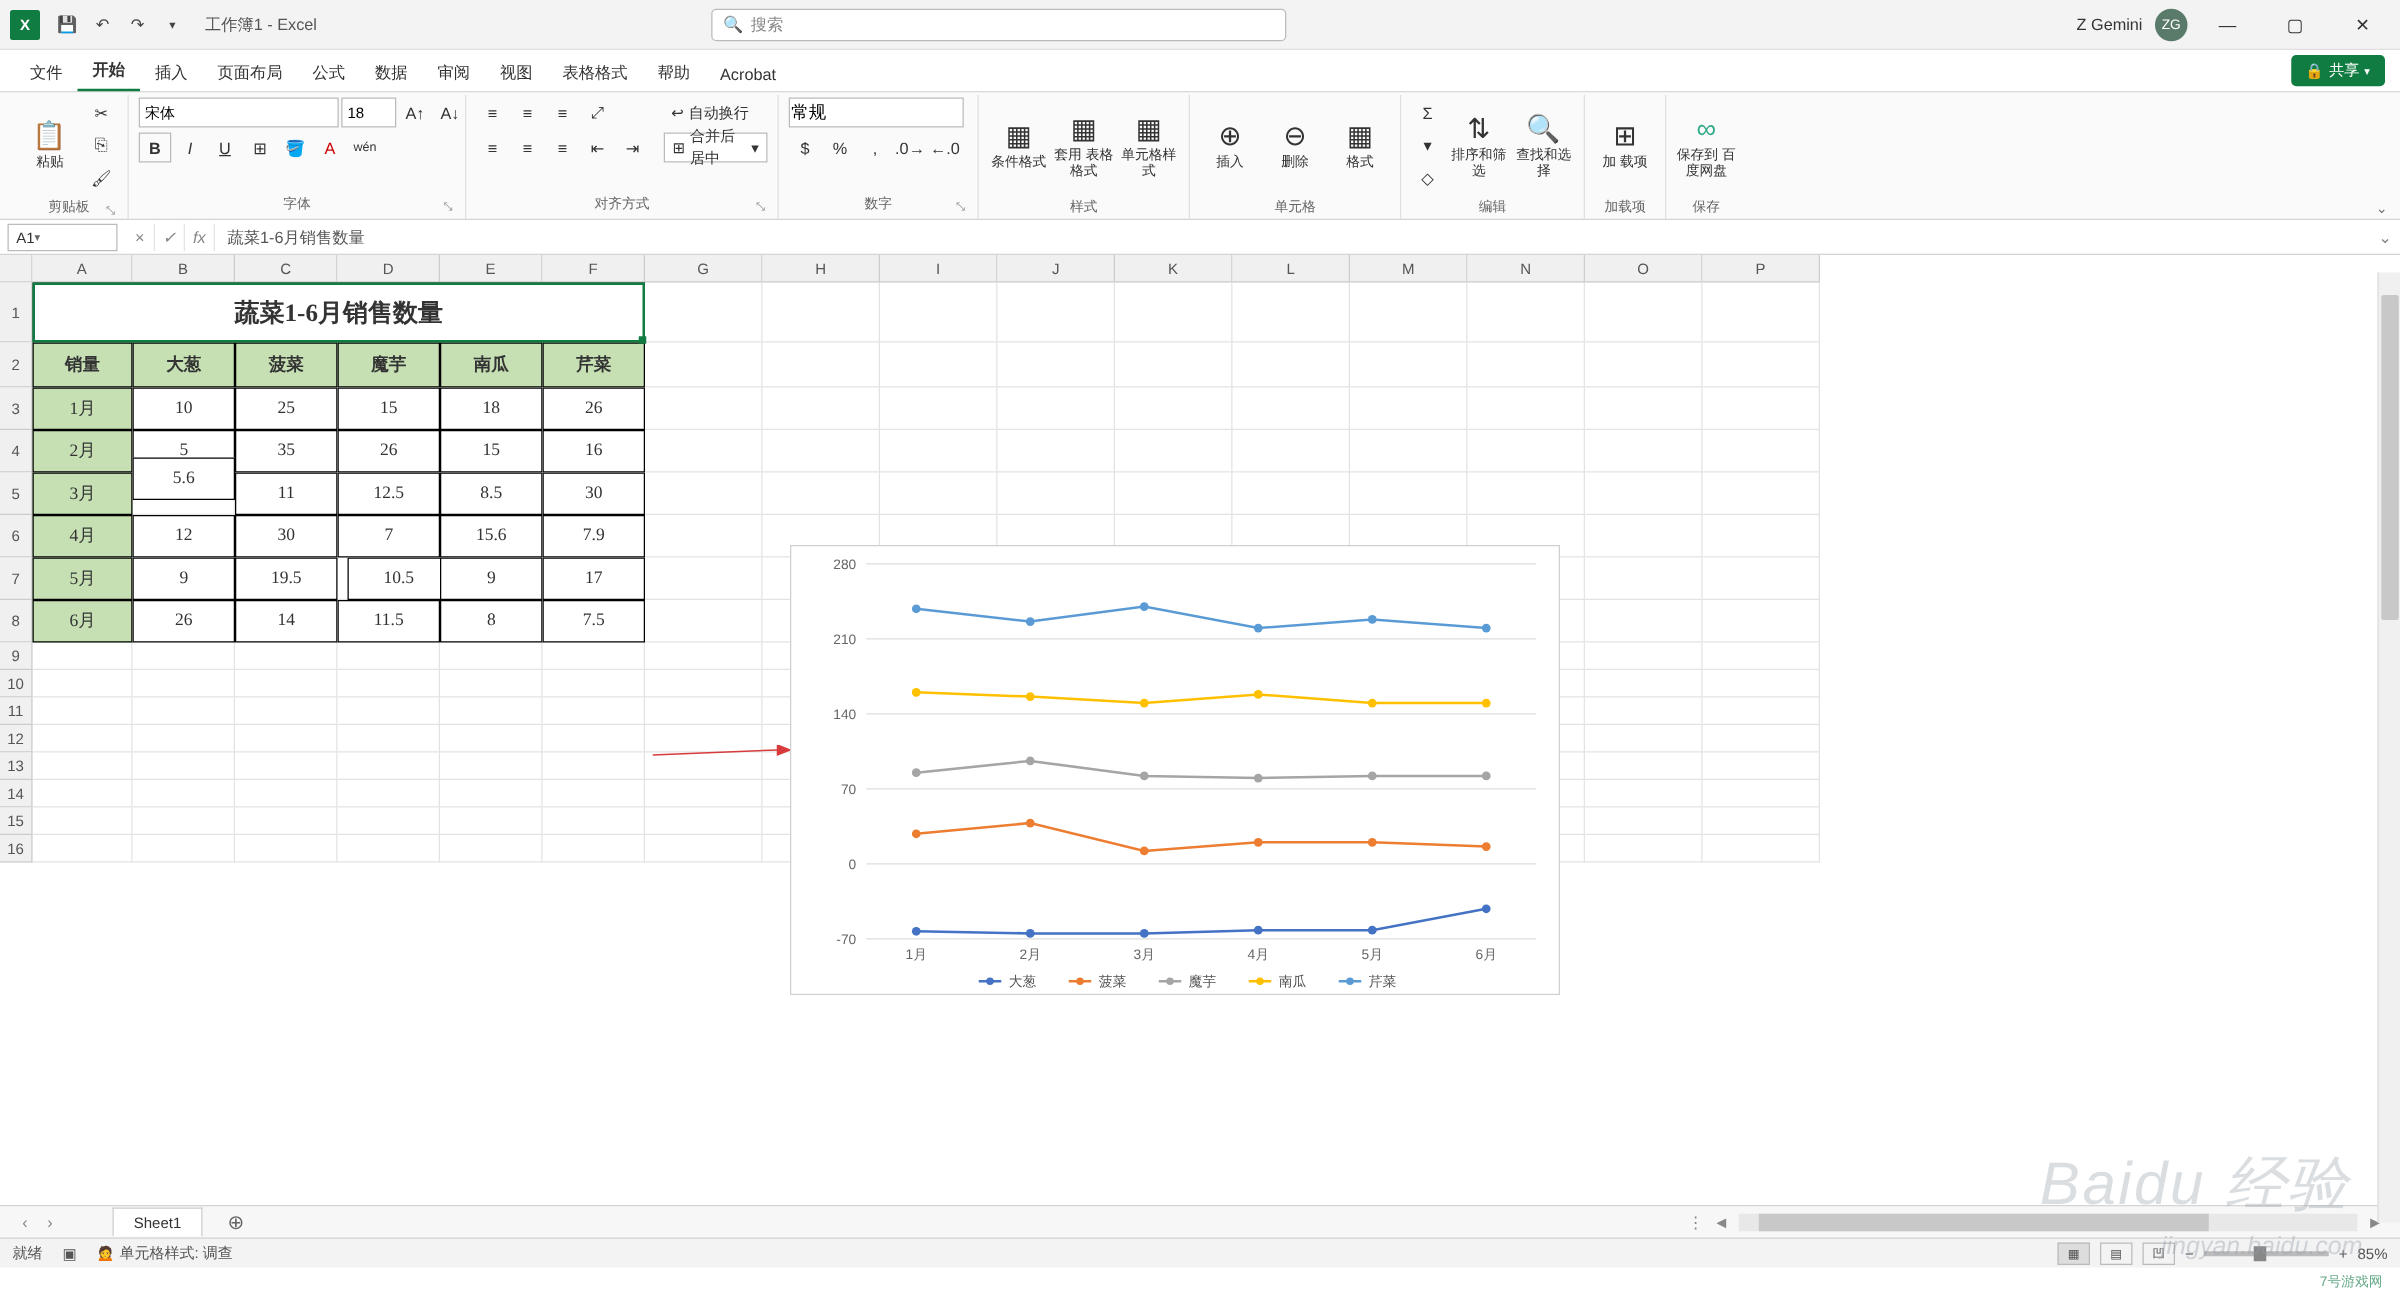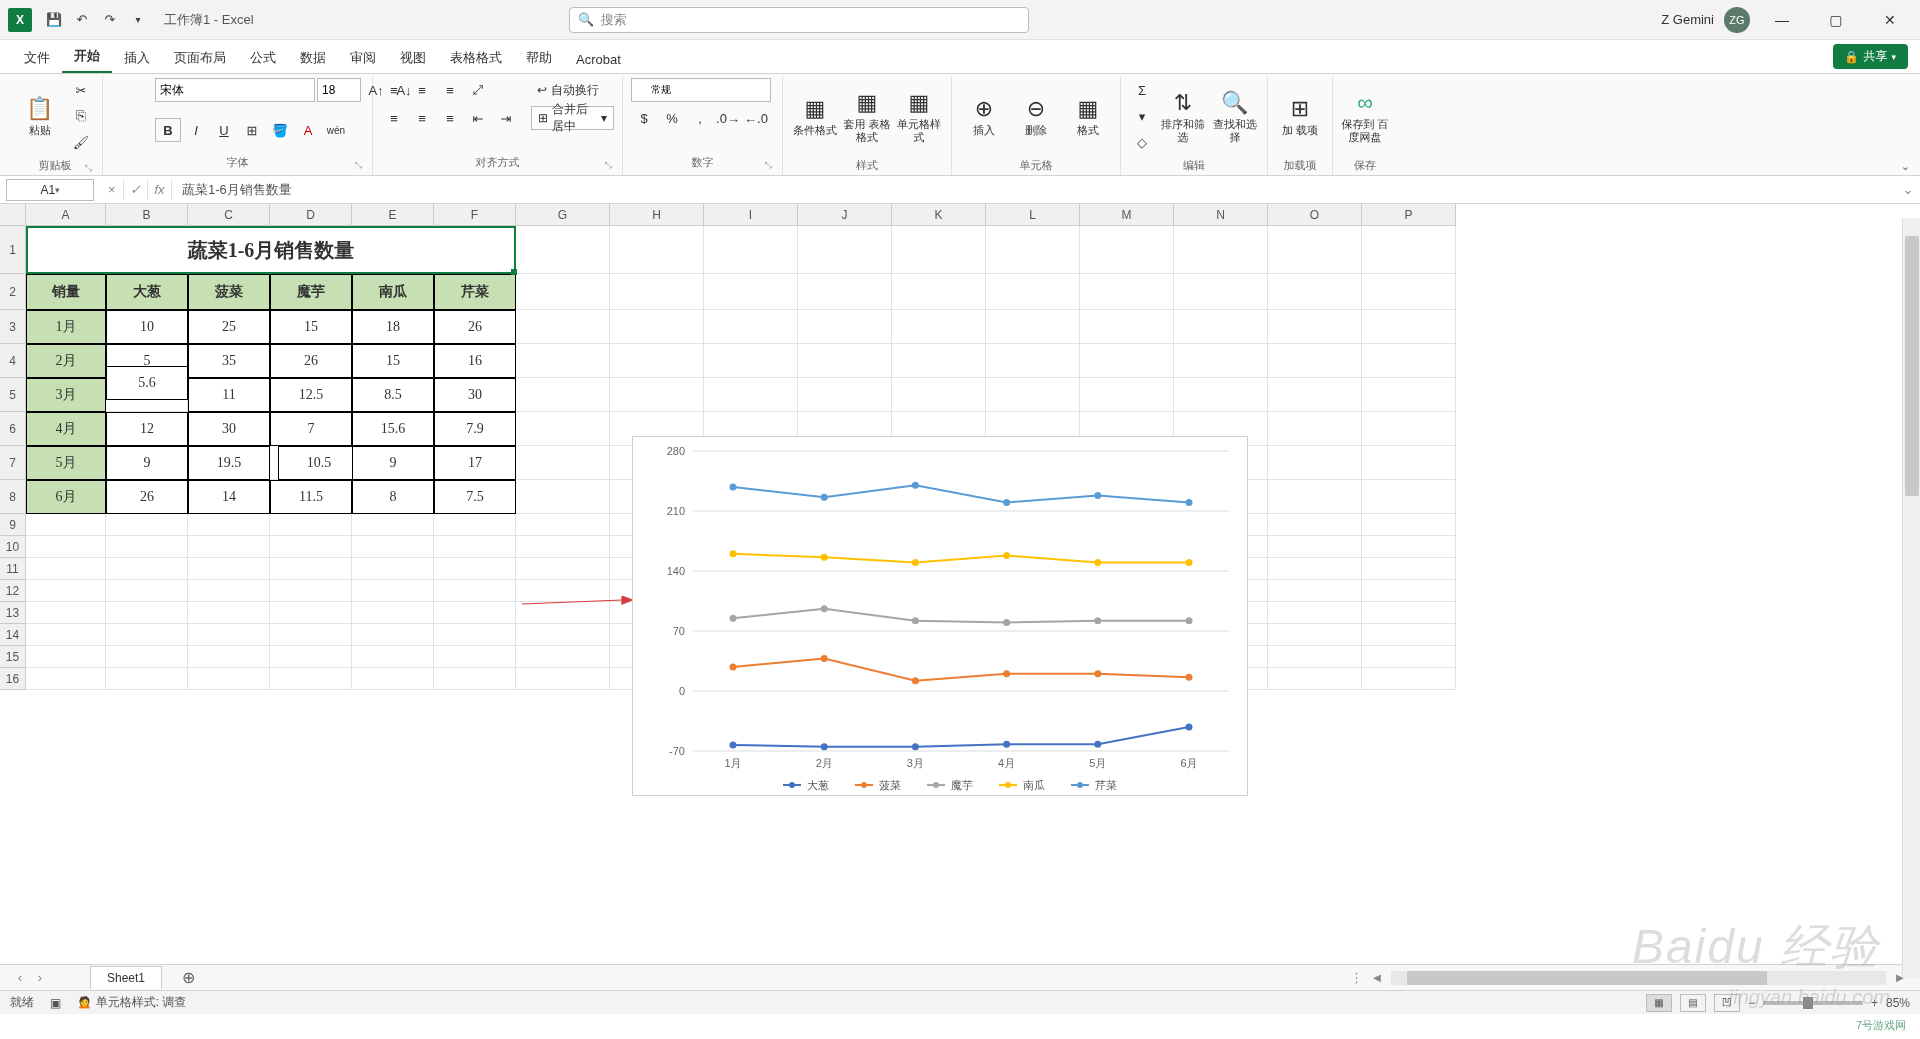--- a/index.html
+++ b/index.html
@@ -29,28 +29,28 @@
 .rgroup-label { font-size: 11px; color: #666; text-align: center; padding: 2px 0 3px; position: relative; }
 .rgroup-label .dl { position: absolute; right: 2px; bottom: 2px; font-size: 9px; color: #888; }
 .bigbtn { display: flex; flex-direction: column; align-items: center; justify-content: center; width: 48px; height: 78px; cursor: pointer; gap: 2px; }
 .bigbtn .ic { font-size: 22px; }
 .bigbtn .lbl { font-size: 11px; text-align: center; line-height: 1.2; }
 .smbtn { width: 26px; height: 24px; display: flex; align-items: center; justify-content: center; cursor: pointer; font-size: 13px; border: 1px solid transparent; }
 .col { display: flex; flex-direction: column; gap: 2px; }
 .row { display: flex; gap: 2px; align-items: center; }
 .fontsel { width: 160px; height: 24px; border: 1px solid #bbb; background: #fff; font-size: 12px; padding: 0 4px; }
 .sizesel { width: 44px; height: 24px; border: 1px solid #bbb; background: #fff; font-size: 12px; padding: 0 4px; }
-.numfmt { width: 140px; height: 24px; border: 1px solid #bbb; background: #fff; font-size: 10px; padding: 0 19px; }
+.numfmt { width: 140px; height: 24px; border: 1px solid #bbb; background: #fff; font-size: 14px; padding: 0 1px; }
 .merge-btn { border: 1px solid #bbb; background: #fff; height: 24px; padding: 0 6px; display: flex; align-items: center; gap: 4px; font-size: 12px; cursor: pointer; }
 .wrap-btn { height: 24px; padding: 0 6px; display: flex; align-items: center; gap: 4px; font-size: 12px; cursor: pointer; }
 .collapse-ribbon { position: absolute; right: 10px; bottom: 2px; font-size: 11px; color: #666; cursor: pointer; }
 
 
 .fbar { height: 28px; border-bottom: 1px solid #d4d4d4; display: flex; align-items: center; background: #fff; }
-.namebox { width: 88px; height: 22px; border: 1px solid #bbb; margin: 0 6px; padding: 0 6px; font-size: 12px; display: flex; align-items: center; justify-content: center; }
+.namebox { width: 88px; height: 22px; border: 1px solid #bbb; margin: 0 6px; padding: 0 6px; font-size: 12px; display: flex; align-items: center; justify-content: flex-start; }
 .namebox .dd { font-size: 9px; color: #666; }
 .fx-cancel, .fx-ok, .fx-fx { width: 24px; text-align: center; color: #888; border-right: 1px solid #e4e4e4; height: 22px; line-height: 22px; font-style: italic; }
 .fx-input { flex: 1; padding: 0 10px; color: #555; font-size: 13px; height: 22px; line-height: 22px; }
 .fbar-expand { width: 24px; text-align: center; color: #888; }
 
 
 .gridwrap { position: relative; height: 760px; background: #fff; overflow: hidden; }
 .corner { position: absolute; left: 0; top: 0; width: 26px; height: 22px; background: #f0f0f0; border-right: 1px solid #ccc; border-bottom: 1px solid #ccc; }
 .colheads { position: absolute; left: 26px; top: 0; height: 22px; display: flex; }
 .colhead { background: #f0f0f0; border-right: 1px solid #ccc; border-bottom: 1px solid #ccc; font-size: 12px; color: #555; display: flex; align-items: center; justify-content: center; }
@@ -153,21 +153,21 @@
       <div class="col">
         <div class="smbtn">✂</div>
         <div class="smbtn">⎘</div>
         <div class="smbtn">🖌</div>
       </div>
     </div>
     <div class="rgroup-label"><span>剪贴板</span><span class="dl">⤡</span></div>
   </div>
 
   <div class="rgroup" style="width:270px;">
-    <div class="rgroup-body col" style="gap:16px;margin-left:44px;">
+    <div class="rgroup-body col" style="gap:4px;">
       <div class="row">
         <input class="fontsel" value="宋体" style="">
         <input class="sizesel" value="18" style="">
         <div class="smbtn">A↑</div>
         <div class="smbtn">A↓</div>
       </div>
       <div class="row">
         <div class="smbtn" style="font-weight:bold;border:1px solid #bbb;">B</div>
         <div class="smbtn" style="font-style:italic;">I</div>
         <div class="smbtn" style="text-decoration:underline;">U</div>

